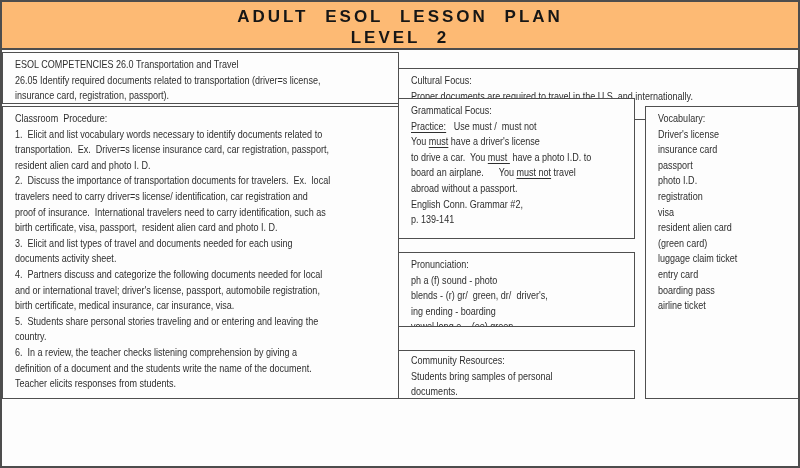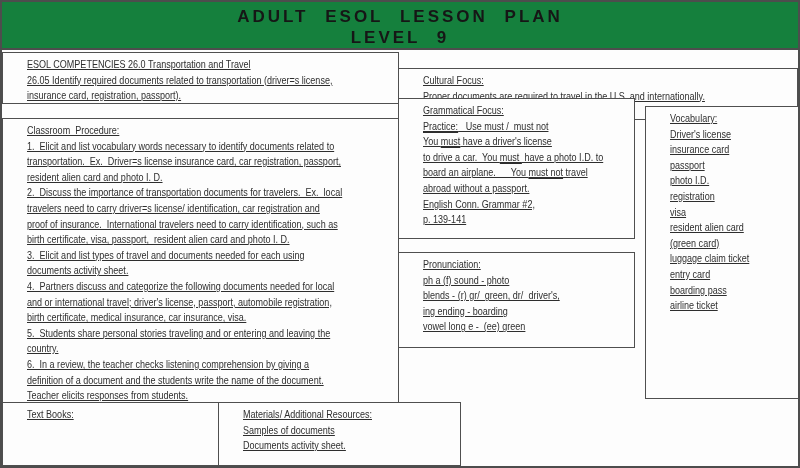--- a/index.html
+++ b/index.html
@@ -9,66 +9,66 @@
     border:2px solid #4d4d4d;box-sizing:border-box;
     font-family:"Liberation Sans","DejaVu Sans",sans-serif;
     color:#2e2e2e;overflow:hidden;
   }
   .box{
     position:absolute;box-sizing:border-box;
     border:1px solid #4f4f4f;background:#fdfdfd;
   }
   .titleband{
     position:absolute;left:0;top:0;width:796px;height:48px;
-    background:#15803d;border-bottom:2px solid #4d4d4d;
+    background:#fdba74;border-bottom:2px solid #4d4d4d;
     text-align:center;box-sizing:border-box;padding-top:4px;
   }
   .titleband .tl{
     font-size:17px;line-height:21px;font-weight:700;color:#161616;
     letter-spacing:3px;word-spacing:9px;
   }
-  .pad{padding:4px 5px 0 24px;overflow:hidden;height:100%;box-sizing:border-box;text-decoration:underline;}
+  .pad{padding:4px 5px 0 12px;overflow:hidden;height:100%;box-sizing:border-box;}
   .shrink{
     transform:scaleX(0.86);transform-origin:0 0;width:116.3%;
   }
   .txt,.hd{
     font-size:10.5px;line-height:15.6px;white-space:pre-wrap;color:#2e2e2e;
   }
   u{text-underline-offset:2px;}
   .vlist div{font-size:10.5px;line-height:15.6px;}
 </style>
 </head>
 <body>
 
 <div id="page">
 
   <div class="titleband">
     <div class="tl">ADULT ESOL LESSON PLAN</div>
-    <div class="tl">LEVEL 9</div>
+    <div class="tl">LEVEL 2</div>
   </div>
 
   <div class="box" style="left:0;top:50px;width:397px;height:52px;">
     <div class="pad">
         <div class="shrink">
       <div class="txt">ESOL COMPETENCIES 26.0 Transportation and Travel
 26.05 Identify required documents related to transportation (driver=s license,
 insurance card, registration, passport).</div>
     </div>
       </div>
   </div>
   <div class="box" style="left:396px;top:66px;width:400px;height:52px;">
     <div class="pad">
         <div class="shrink">
       <div class="hd">Cultural Focus:</div>
       <div class="txt">Proper documents are required to travel in the U.S. and internationally.</div>
     </div>
       </div>
   </div>
 
-  <div class="box" style="left:0;top:116px;width:397px;height:293px;">
+  <div class="box" style="left:0;top:104px;width:397px;height:293px;">
     <div class="pad">
         <div class="shrink">
       <div class="hd">Classroom  Procedure:</div>
       <div class="txt">1.  Elicit and list vocabulary words necessary to identify documents related to
 transportation.  Ex.  Driver=s license insurance card, car registration, passport,
 resident alien card and photo I. D.
 2.  Discuss the importance of transportation documents for travelers.  Ex.  local
 travelers need to carry driver=s license/ identification, car registration and
 proof of insurance.  International travelers need to carry identification, such as
 birth certificate, visa, passport,  resident alien card and photo I. D.
@@ -93,28 +93,37 @@
       <div class="txt"><u>Practice:</u>   Use must /  must not
 You <u>must</u> have a driver's license
 to drive a car.  You <u>must </u> have a photo I.D. to
 board an airplane.      You <u>must not</u> travel
 abroad without a passport.
 English Conn. Grammar #2,
 p. 139-141</div>
     </div>
       </div>
   </div>
-  <div class="box" style="left:396px;top:250px;width:237px;height:96px;">
+  <div class="box" style="left:396px;top:250px;width:237px;height:75px;">
     <div class="pad">
         <div class="shrink">
       <div class="hd">Pronunciation:</div>
       <div class="txt">ph a (f) sound - photo
 blends - (r) gr/  green, dr/  driver's,
 ing ending - boarding
 vowel long e -  (ee) green</div>
+    </div>
+      </div>
+  </div>
+  <div class="box" style="left:396px;top:348px;width:237px;height:49px;">
+    <div class="pad" style="padding-top:2px;">
+        <div class="shrink">
+      <div class="hd">Community Resources:</div>
+      <div class="txt">Students bring samples of personal
+documents.</div>
     </div>
       </div>
   </div>
 
   <div class="box" style="left:643px;top:104px;width:164px;height:293px;">
     <div class="pad">
         <div class="shrink">
       <div class="hd">Vocabulary:</div>
       <div class="vlist">
             <div>Driver's license</div>
@@ -127,30 +136,14 @@
             <div>(green card)</div>
             <div>luggage claim ticket</div>
             <div>entry card</div>
             <div>boarding pass</div>
             <div>airline ticket</div>
           </div>
     </div>
       </div>
   </div>
 
-  <div class="box" style="left:0;top:400px;width:217px;height:64px;">
-    <div class="pad">
-        <div class="shrink">
-      <div class="hd">Text Books:</div>
-    </div>
-      </div>
-  </div>
-  <div class="box" style="left:216px;top:400px;width:243px;height:64px;">
-    <div class="pad">
-        <div class="shrink">
-      <div class="hd">Materials/ Additional Resources:</div>
-      <div class="txt">Samples of documents
-Documents activity sheet.</div>
-    </div>
-      </div>
-  </div>
 
 </div>
 
 </body></html>

